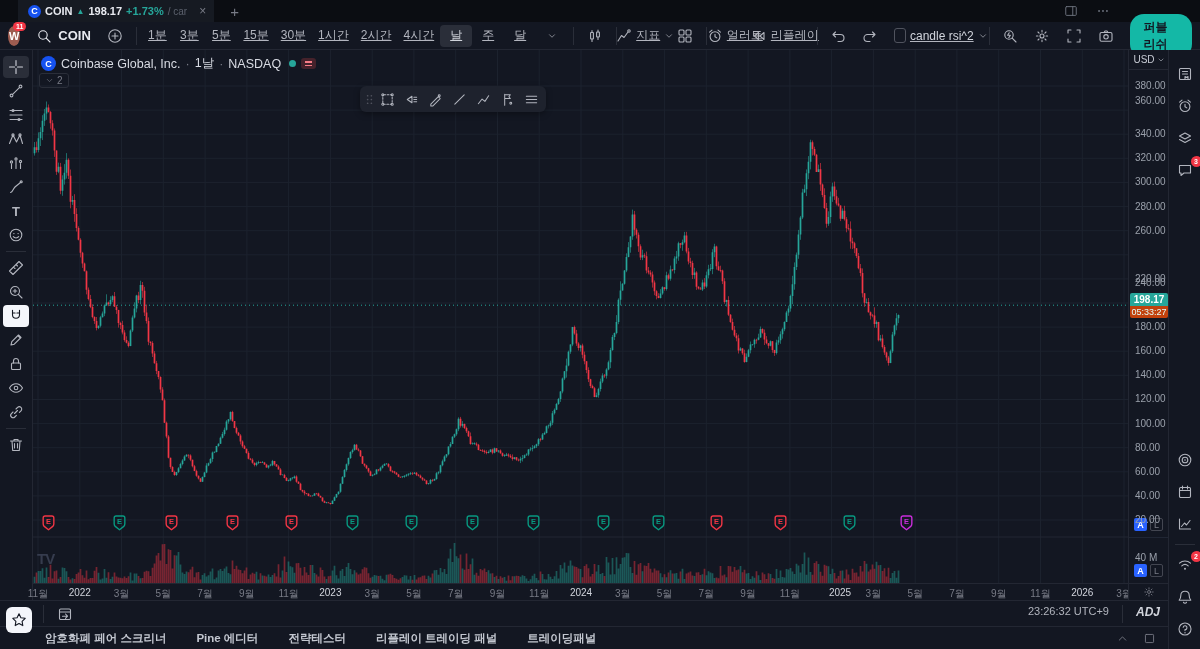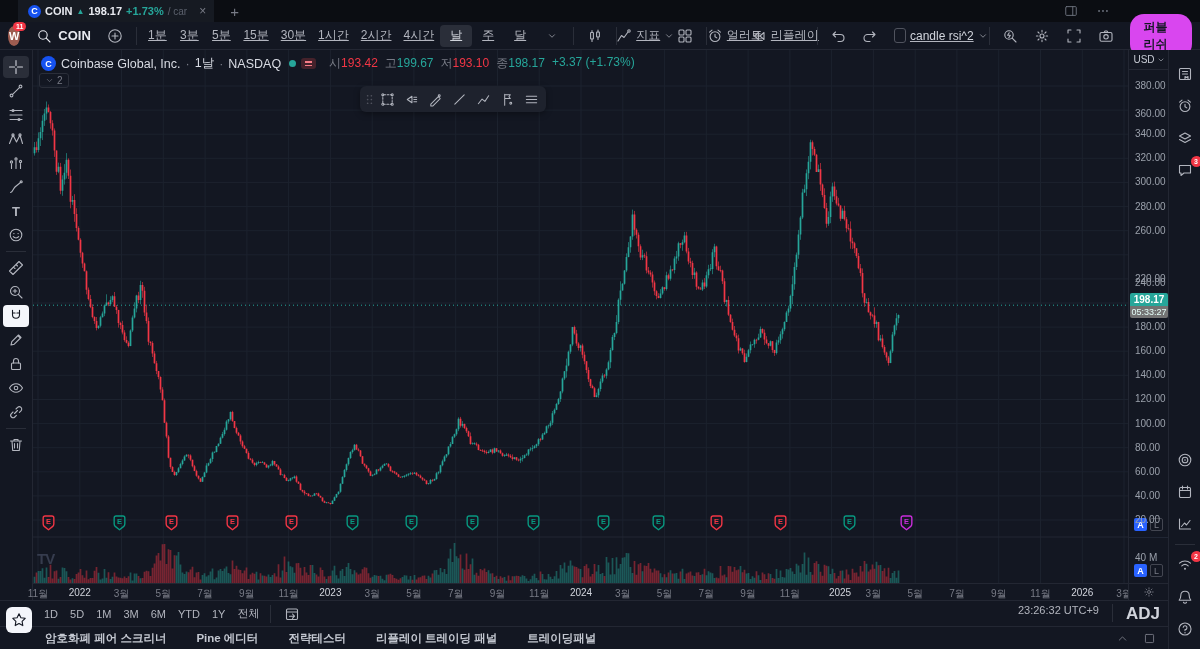--- a/index.html
+++ b/index.html
@@ -29,21 +29,21 @@
           font-size:11px;display:flex;align-items:center;justify-content:center;margin:0 8px 0 2px;cursor:pointer;}
   .avatar .nbadge{position:absolute;top:-4px;right:-6px;background:#f23645;color:#fff;font-size:7px;font-weight:bold;
           border-radius:7px;padding:1px 3px;}
   .tbtn{height:22px;min-width:20px;border-radius:4px;display:flex;align-items:center;gap:4px;justify-content:center;
         color:#b2b5be;font-size:12px;padding:0 6px;cursor:pointer;white-space:nowrap;text-decoration:underline;}
   .tbtn.active{background:#2a2e39;color:#d1d4dc;}
   .tbtn .ic{color:#b2b5be;}
   .tb-div{width:1px;height:18px;background:#2a2e39;margin:0 5px;}
   .sym-search{display:flex;align-items:center;gap:6px;color:#e8eaf0;font-weight:bold;font-size:13px;padding:0 8px;cursor:pointer;}
   .layout-check{width:13px;height:13px;border:1.5px solid #50535e;border-radius:3px;margin:0 8px;cursor:pointer;}
-  .publish{background:#d946ef;color:#131722;font-weight:bold;font-size:12px;border-radius:14px;
+  .publish{background:#14b8a6;color:#131722;font-weight:bold;font-size:12px;border-radius:14px;
            padding:5px 13px;margin:0 2px 0 8px;cursor:pointer;}
   .dim{color:#4a4e59;}
   
   .left-rail{position:absolute;left:0;top:50px;width:33px;height:550px;border-right:1px solid #232733;background:#131722;
              display:flex;flex-direction:column;align-items:center;padding-top:5px;box-sizing:border-box;}
   .rail-btn{width:26px;height:22px;margin:1px 0;border-radius:4px;display:flex;align-items:center;justify-content:center;
             color:#b2b5be;cursor:pointer;position:relative;}
   .rail-btn svg{width:16px;height:16px;}
   .rail-btn.sel{background:#2a2e39;color:#d1d4dc;}
   .rail-btn.lit{background:#f4f6fb;color:#131722;}
@@ -82,40 +82,40 @@
   .tv-mark{position:absolute;left:4px;top:500px;color:#363c4e;font-weight:bold;font-size:15px;letter-spacing:-1px;}
   
   .price-axis{position:absolute;left:1128px;top:50px;width:40px;height:533px;border-left:1px solid #232733;background:#131722;font-size:10px;color:#9aa0ab;}
   .usd-head{height:19px;border-bottom:1px solid #232733;display:flex;align-items:center;justify-content:center;gap:2px;
             color:#c7cbd4;font-size:10px;cursor:pointer;}
   .usd-head svg{width:8px;height:8px;}
   .ptick{position:absolute;left:0;width:100%;padding-left:6px;box-sizing:border-box;}
   .pane-sep{position:absolute;left:0;top:487px;width:100%;height:1px;background:#202634;}
   .price-badge{position:absolute;left:1px;top:243px;width:38px;border-radius:2px;overflow:hidden;text-align:center;z-index:4;}
   .price-badge .p1{background:#26a69a;color:#fff;font-size:10px;font-weight:bold;padding:1px 0;}
-  .price-badge .p2{background:#737373;color:#e4fef9;font-size:9px;padding:1px 0;}
+  .price-badge .p2{background:#c2410c;color:#e4fef9;font-size:9px;padding:1px 0;}
   .al-pair{position:absolute;display:flex;gap:3px;left:5px;}
   .al-a{width:13px;height:13px;border-radius:2px;background:#2962ff;color:#fff;font-size:9px;font-weight:bold;
         display:flex;align-items:center;justify-content:center;cursor:pointer;}
   .al-l{width:13px;height:13px;border-radius:2px;border:1px solid #434651;color:#787b86;font-size:9px;box-sizing:border-box;
         display:flex;align-items:center;justify-content:center;cursor:pointer;}
   
   .time-axis{position:absolute;left:33px;top:583px;width:1095px;height:17px;border-top:1px solid #232733;background:#131722;}
   .tlabel{position:absolute;top:3px;width:44px;text-align:center;font-size:10px;color:#787b86;cursor:default;}
   .tlabel.year{color:#d1d4dc;}
   .axis-corner{position:absolute;left:1128px;top:583px;width:40px;height:17px;border-top:1px solid #232733;border-left:1px solid #232733;
                background:#131722;display:flex;align-items:center;justify-content:center;color:#787b86;box-sizing:border-box;}
   .axis-corner svg{width:12px;height:12px;}
   
   .bottom-bar{position:absolute;left:0;top:600px;width:1168px;height:26px;border-top:1px solid #232733;background:#131722;
               display:flex;align-items:center;padding-left:38px;box-sizing:border-box;}
   .range-btn{color:#b2b5be;font-size:11px;padding:3px 6px;border-radius:4px;cursor:pointer;}
   .bb-right{margin-left:auto;display:flex;align-items:flex-start;gap:8px;padding-right:8px;}
   .clock{color:#b2b5be;font-size:11px;cursor:pointer;}
-  .adj{color:#d1d4dc;font-size:17px;font-weight:bold;cursor:pointer;}
+  .adj{color:#d1d4dc;font-size:12px;font-weight:bold;cursor:pointer;font-style:italic;}
   .footer{position:absolute;left:0;top:626px;width:1168px;height:23px;border-top:1px solid #232733;background:#131722;
           display:flex;align-items:center;gap:30px;padding-left:45px;box-sizing:border-box;}
   .ftab{color:#c3c7d0;font-size:11.5px;font-weight:bold;cursor:pointer;white-space:nowrap;}
   .f-right{margin-left:auto;display:flex;align-items:center;gap:14px;padding-right:12px;color:#787b86;}
   .f-right .ic svg{width:13px;height:13px;}
 </style>
 </head>
 <body>
 
 <div id="app">
@@ -467,27 +467,20 @@
       <span class="t">Coinbase Global, Inc.</span>
       <span class="dotsep">·</span>
       <span class="t">1날</span>
       <span class="dotsep">·</span>
       <span class="t">NASDAQ</span>
       <span class="mkt-dot"></span>
       <span class="mkt-flag">
           <i></i>
           <i></i>
         </span>
-      <span class="ohlc">
-        <span><span class="lb">시</span><span class="val-dn">193.42</span></span>
-        <span><span class="lb">고</span><span class="val-up">199.67</span></span>
-        <span><span class="lb">저</span><span class="val-dn">193.10</span></span>
-        <span><span class="lb">종</span><span class="val-up">198.17</span></span>
-        <span class="val-up">+3.37 (+1.73%)</span>
-      </span>
     </div>
     <div class="hidden-chip">
       <span class="ic">
           <svg viewBox="0 0 16 16">
             <path d="M4 6l4 4 4-4"></path>
           </svg>
         </span>
       <span>2</span>
     </div>
     <div class="float-tools" id="float-tools">
@@ -674,21 +667,21 @@
     </div>
     <div class="al-pair" style="top:468px;">
       <span class="al-a">A</span>
       <span class="al-l">L</span>
     </div>
     <div class="al-pair" style="top:514px;">
       <span class="al-a">A</span>
       <span class="al-l">L</span>
     </div>
   <div class="ptick" style="top: 30px;">380.00</div>
-      <div class="ptick" style="top: 58px;">360.00</div>
+      <div class="ptick" style="top: 45px;">360.00</div>
       <div class="ptick" style="top: 78.224px;">340.00</div>
       <div class="ptick" style="top: 102.336px;">320.00</div>
       <div class="ptick" style="top: 126.448px;">300.00</div>
       <div class="ptick" style="top: 150.56px;">280.00</div>
       <div class="ptick" style="top: 174.672px;">260.00</div>
       <div class="ptick" style="top: 198.784px; margin-top: 28px;">240.00</div>
       <div class="ptick" style="top: 222.896px;">220.00</div>
       <div class="ptick" style="top: 247.008px;">200.00</div>
       <div class="ptick" style="top: 271.12px;">180.00</div>
       <div class="ptick" style="top: 295.232px;">160.00</div>
@@ -733,30 +726,20 @@
   <div class="axis-corner">
       <span class="ic">
         <svg viewBox="0 0 16 16">
           <circle cx="8" cy="8" r="2"></circle>
           <path d="M8 2.4V4M8 12v1.6M2.4 8H4M12 8h1.6M4 4l1.1 1.1M11 11l1 1M12 4l-1.1 1.1M5 11l-1 1"></path>
         </svg>
       </span>
     </div>
 
   <div class="bottom-bar">
-    <div id="range-group" style="display:flex;align-items:center;">
-        <div class="range-btn">1D</div>
-        <div class="range-btn">5D</div>
-        <div class="range-btn">1M</div>
-        <div class="range-btn">3M</div>
-        <div class="range-btn">6M</div>
-        <div class="range-btn">YTD</div>
-        <div class="range-btn">1Y</div>
-        <div class="range-btn">전체</div>
-      </div>
     <div class="tb-div"></div>
     <div class="tbtn">
         <span class="ic">
           <svg viewBox="0 0 16 16">
             <rect x="2.5" y="3" width="11" height="10.5" rx="1.2"></rect>
             <path d="M2.5 6h11M8.5 8l2 2.2-2 2.2M5.5 10.2h5"></path>
           </svg>
         </span>
       </div>
     <div class="bb-right">

